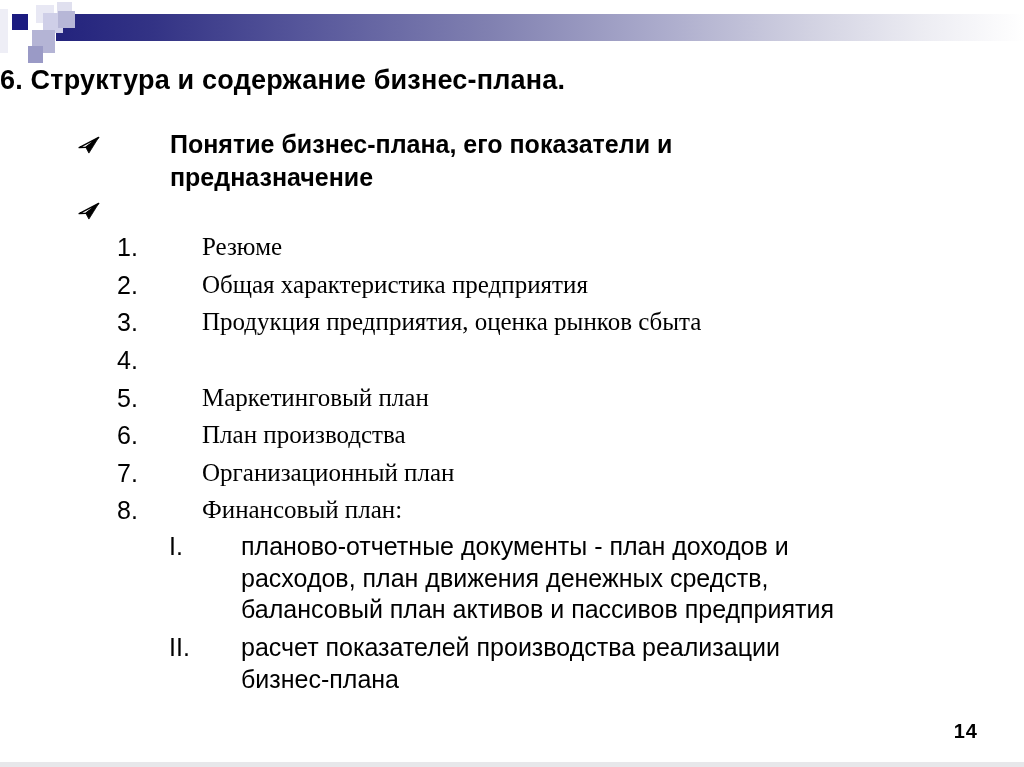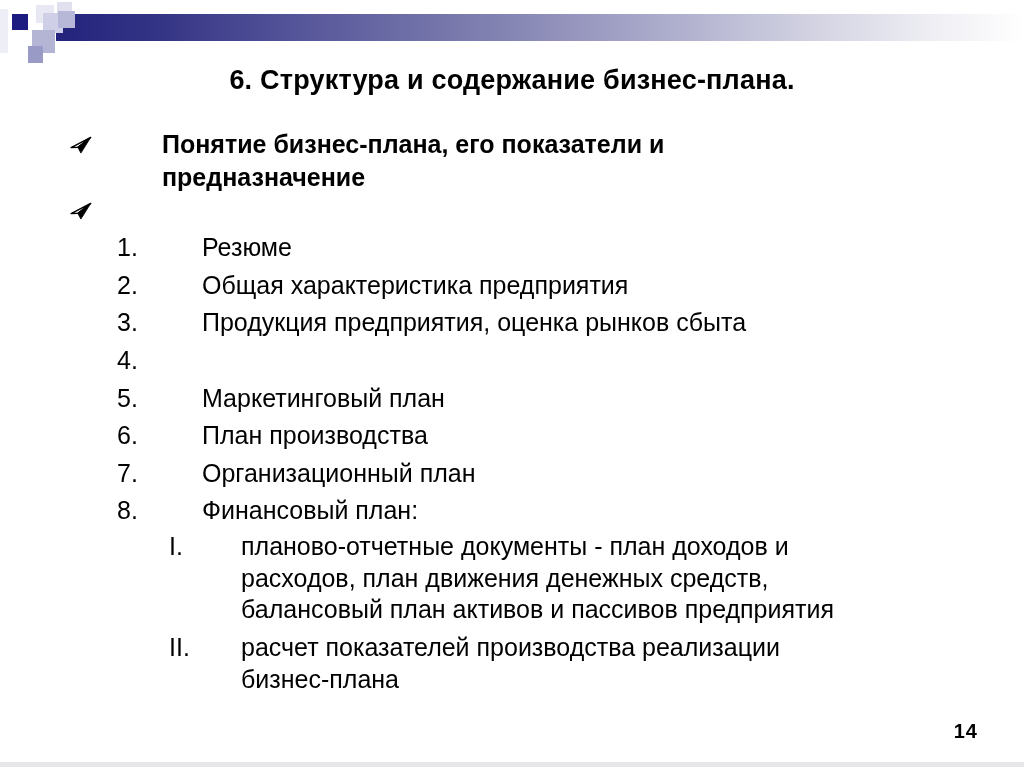--- a/index.html
+++ b/index.html
@@ -21,36 +21,36 @@
   .sq-strip {left:0px;  top:9px;  width:8px;  height:44px; background:#eeeef6;}
   .sq-navy  {left:12px; top:14px; width:16px; height:16px; background:#1b1b80;}
   .sq-faint {left:36px; top:5px;  width:18px; height:18px; background:#e8e8f4;}
   .sq-top   {left:57px; top:2px;  width:15px; height:16px; background:#e0e0ef;}
   .sq-light {left:43px; top:13px; width:20px; height:20px; background:#cfcfe8;}
   .sq-onbar {left:58px; top:11px; width:17px; height:17px; background:#b7b7d7;}
   .sq-mid   {left:32px; top:30px; width:23px; height:23px; background:#b4b4d5;}
   .sq-dark  {left:28px; top:46px; width:15px; height:17px; background:#9a9ac6;}
 
   .title{
-    position:absolute;top:60px;left:0;width:1024px;text-align:center;
+    position:absolute;top:60px;left:0;width:1024px;
     font-size:27px;font-weight:bold;line-height:40px;letter-spacing:.2px;
   }
 
-  .bullet-row{position:absolute;left:4px;width:828px;}
+  .bullet-row{position:absolute;left:12px;width:828px;}
   .bullet-row .marker{position:absolute;left:63px;top:4px;width:27px;height:25px;}
   .bullet-row .btxt{
     position:absolute;left:158px;top:0;width:660px;
     font-size:25px;font-weight:bold;line-height:32.5px;white-space:pre-line;
   }
   .b1{top:128px;height:66px;}
   .b2{top:194px;height:34px;}
 
   .num-row{position:absolute;left:0;width:1024px;height:34px;}
   .num-row .num {position:absolute;left:117px;font-size:25px;line-height:32px;}
-  .num-row .ntxt{position:absolute;left:202px;font-size:25px;line-height:32px;white-space:nowrap;}
+  .num-row .ntxt{position:absolute;left:202px;font-size:25px;line-height:32px;white-space:nowrap;font-family:Liberation Serif, serif;}
   .n1{top:231px;} .n2{top:269px;} .n3{top:306px;} .n4{top:344px;}
   .n5{top:382px;} .n6{top:419px;} .n7{top:457px;} .n8{top:494px;}
 
   .sub-row{position:absolute;left:0;width:1024px;}
   .sub-row .rnum{position:absolute;left:169px;font-size:25px;line-height:31.5px;}
   .sub-row .stxt{
     position:absolute;left:241px;width:700px;
     font-size:25px;line-height:31.5px;white-space:pre-line;
   }
   .s1{top:531px;} .s2{top:632px;}

